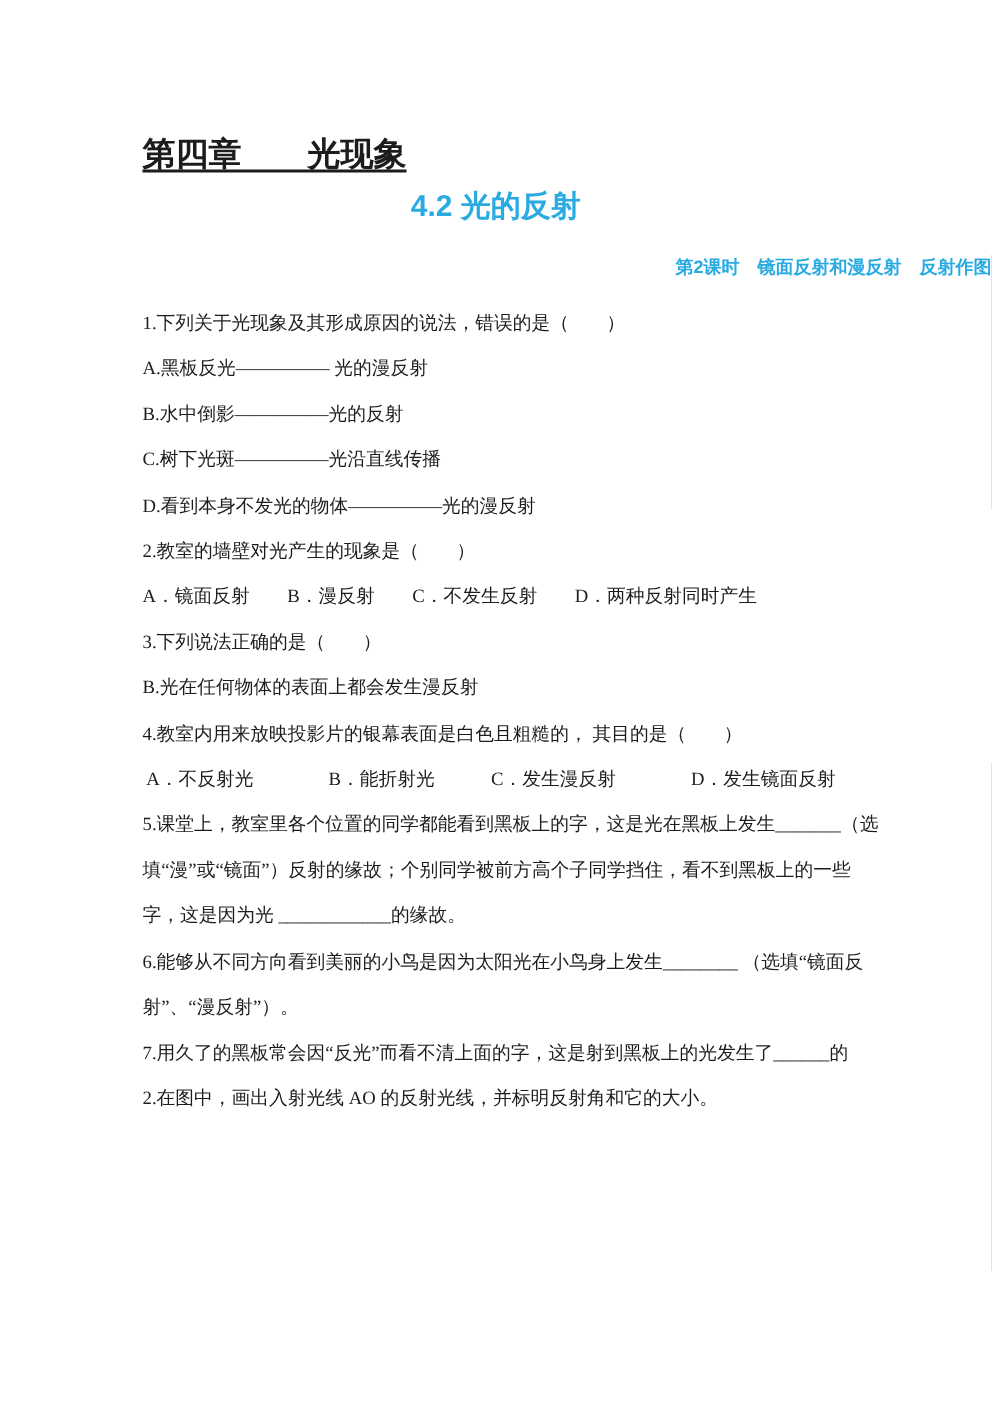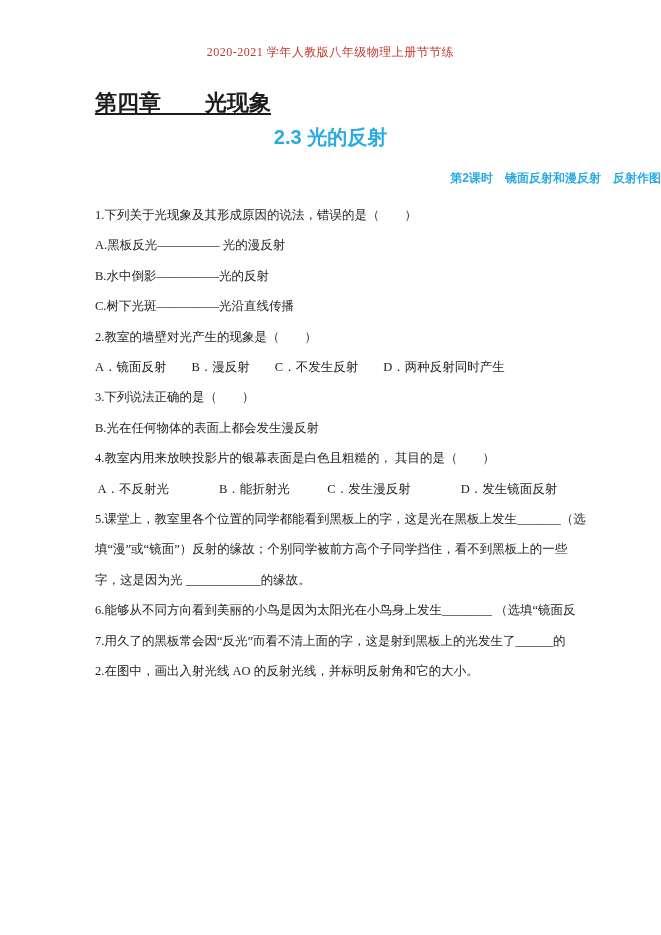--- a/index.html
+++ b/index.html
@@ -72,40 +72,41 @@
     color:var(--ink);
     white-space:pre;
     font-family:"Liberation Serif","DejaVu Serif",serif;
   }
 </style>
 </head>
 <body>
 
 <div class="page">
 
-  <div class="doc-header">2020-2021 学年人教版八年级物理上册节节练</div>
 
   <div class="chapter-heading">第四章　　光现象</div>
 
-  <div class="unit-title">2.3 光的反射</div>
+  <div class="unit-title">4.2 光的反射</div>
 
   <div class="lesson-subtitle">第2课时　镜面反射和漫反射　反射作图</div>
 
   <div class="question-list">
       <div class="line">1.下列关于光现象及其形成原因的说法，错误的是（　　）</div>
       <div class="line">A.黑板反光————— 光的漫反射</div>
       <div class="line">B.水中倒影—————光的反射</div>
       <div class="line">C.树下光斑—————光沿直线传播</div>
+      <div class="line">D.看到本身不发光的物体—————光的漫反射</div>
       <div class="line">2.教室的墙壁对光产生的现象是（　　）</div>
       <div class="line">A．镜面反射　　B．漫反射　　C．不发生反射　　D．两种反射同时产生</div>
       <div class="line">3.下列说法正确的是（　　）</div>
       <div class="line">B.光在任何物体的表面上都会发生漫反射</div>
       <div class="line">4.教室内用来放映投影片的银幕表面是白色且粗糙的， 其目的是（　　）</div>
       <div class="line"> A．不反射光　　　　B．能折射光　　　C．发生漫反射　　　　D．发生镜面反射</div>
       <div class="line">5.课堂上，教室里各个位置的同学都能看到黑板上的字，这是光在黑板上发生_______（选</div>
       <div class="line">填“漫”或“镜面”）反射的缘故；个别同学被前方高个子同学挡住，看不到黑板上的一些</div>
       <div class="line">字，这是因为光 ____________的缘故。</div>
       <div class="line">6.能够从不同方向看到美丽的小鸟是因为太阳光在小鸟身上发生________ （选填“镜面反</div>
+      <div class="line">射”、“漫反射”）。</div>
       <div class="line">7.用久了的黑板常会因“反光”而看不清上面的字，这是射到黑板上的光发生了______的</div>
       <div class="line">2.在图中，画出入射光线 AO 的反射光线，并标明反射角和它的大小。</div>
     </div>
 
 </div>
 
 </body></html>

